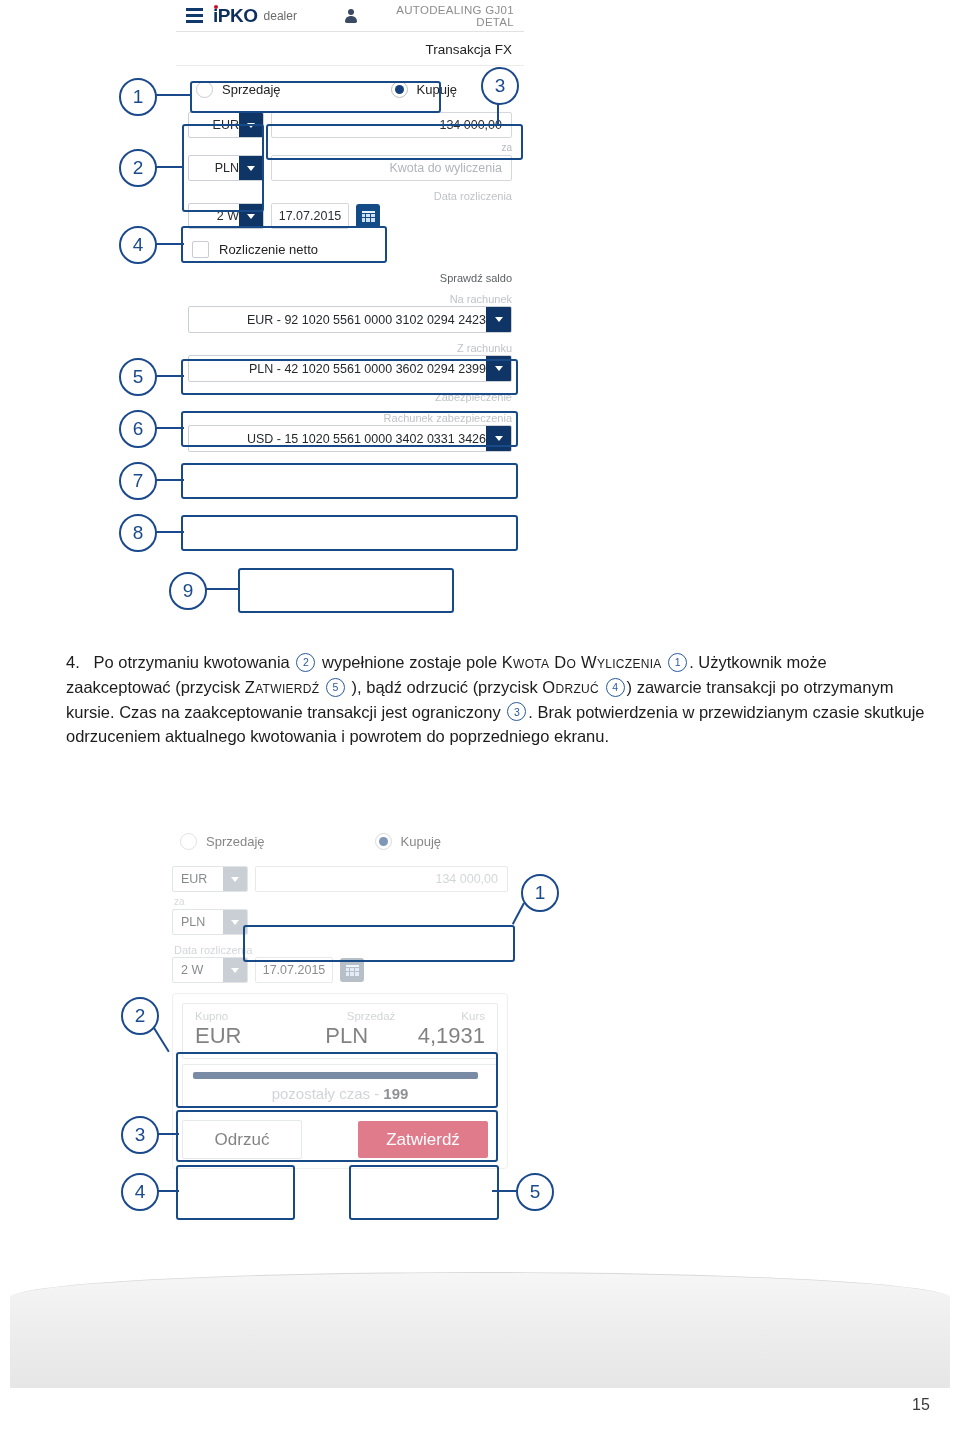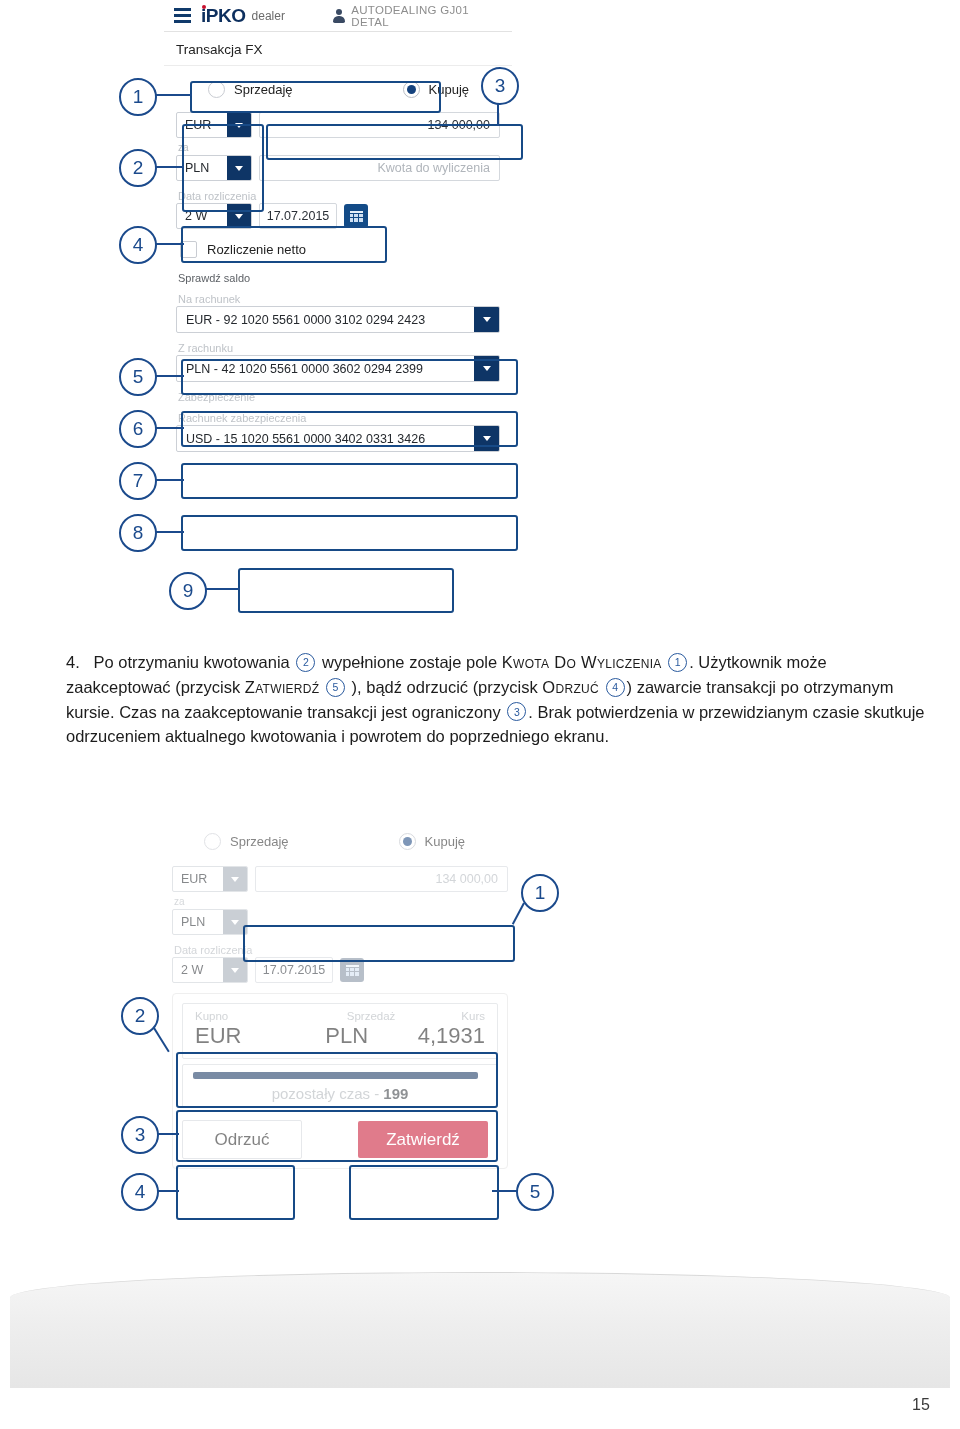--- a/index.html
+++ b/index.html
@@ -32,21 +32,21 @@
   .user-icon::before{content:"";position:absolute;left:3px;top:0;width:6px;height:6px;border-radius:50%;background:#3a4a63;}
   .user-icon::after{content:"";position:absolute;left:0;top:7px;width:12px;height:7px;border-radius:6px 6px 2px 2px;background:#3a4a63;}
   .user-name{font-size:11.5px;color:#8d8d8d;margin-left:7px;letter-spacing:.3px;}
 
   .section-title{font-size:13.5px;color:#222;padding:10px 12px 8px;border-bottom:1px solid #ececec;}
 
   .form-body{padding:8px 12px 14px;}
 
   
   .radio-row{display:flex;align-items:center;height:30px;padding:0 8px;}
-  .radio{display:flex;align-items:center;margin-left:24px;}
+  .radio{display:flex;align-items:center;}
   .radio .dotbox{width:15px;height:15px;border-radius:50%;border:1px solid #c9ccd2;background:#fff;display:inline-block;position:relative;}
   .radio.on .dotbox{border-color:#b9bdc4;}
   .radio.on .dotbox::after{content:"";position:absolute;left:3px;top:3px;width:9px;height:9px;border-radius:50%;background:#15427d;}
   .radio .lbl{font-size:13px;margin-left:9px;color:#222;}
   .radio.second{margin-left:110px;}
 
   
   .ccy-row{display:flex;align-items:center;margin-bottom:4px;}
   .ccy-sel{
     width:76px;height:26px;border:1px solid #ccd0d6;background:#fff;
@@ -136,21 +136,21 @@
     border-radius:50% 50% 0 0 / 26px 26px 0 0;
   }
   .footer-note{position:absolute;font-size:16.5px;line-height:1.5;color:#c8283c;}
   .pagenum{position:absolute;font-size:16px;color:#3a3a3a;}
 </style>
 </head>
 <body>
 
 <div class="page">
 
-  <div class="shot" style="left:164px;top:0;width:348px;height:620px;">
+  <div class="shot" style="left:176px;top:0;width:348px;height:620px;text-align:right;">
 
     <div class="app-header">
       <span class="burger">
         <span></span>
           <span></span>
           <span></span>
       </span>
       <span class="logo">
         <span class="dot"></span><span class="i">i</span><span>PKO</span>
       </span>

